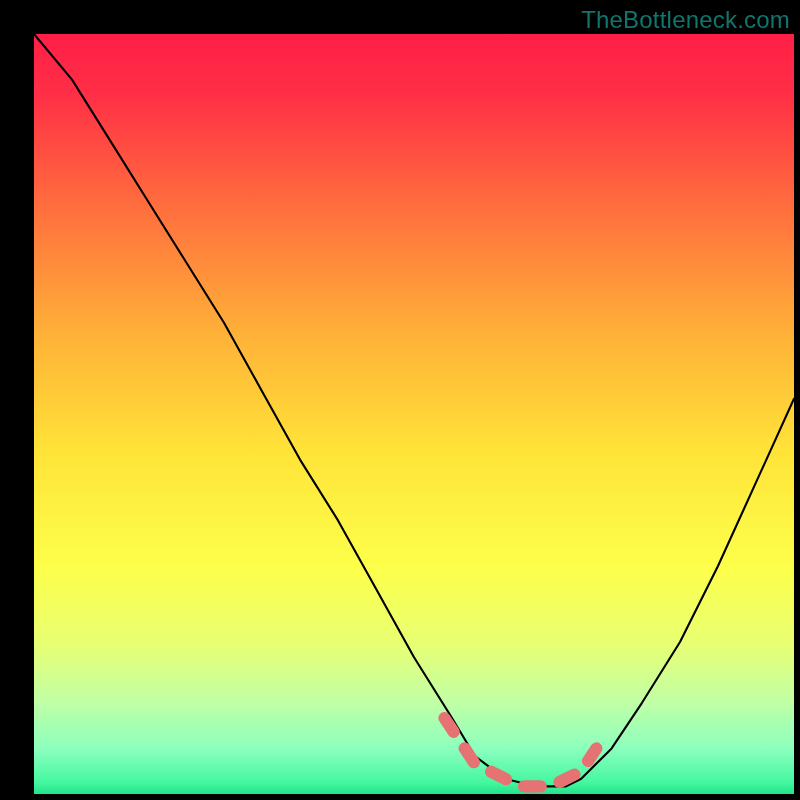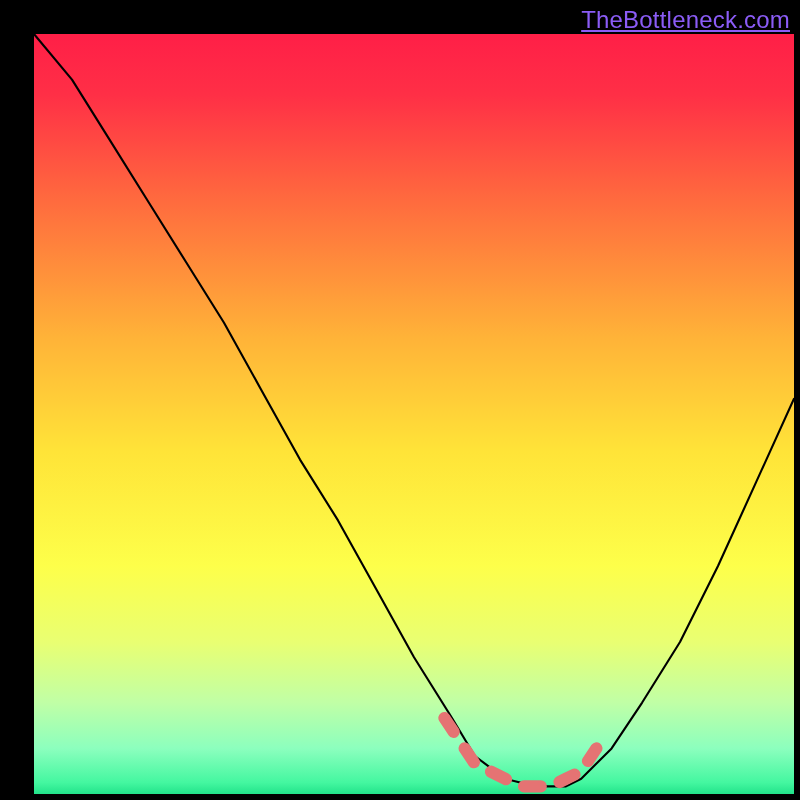--- a/index.html
+++ b/index.html
@@ -40,24 +40,23 @@
     width: 760px;
     height: 760px;
     display: block;
   }
   .watermark {
     position: absolute;
     top: 6px;
     right: 10px;
     font-family: Arial, Helvetica, sans-serif;
     font-size: 24px;
-    color: #8b5cf6;
+    color: #0f766e;
     font-weight: 500;
     letter-spacing: 0.2px;
-    text-decoration: underline;
   }
 </style>
 </head>
 <body>
 
 <div class="frame">
   <div class="plot">
     <svg class="gradient" viewBox="0 0 100 100" preserveAspectRatio="none">
       <defs>
         <linearGradient id="bg" x1="0" y1="0" x2="0" y2="1">

